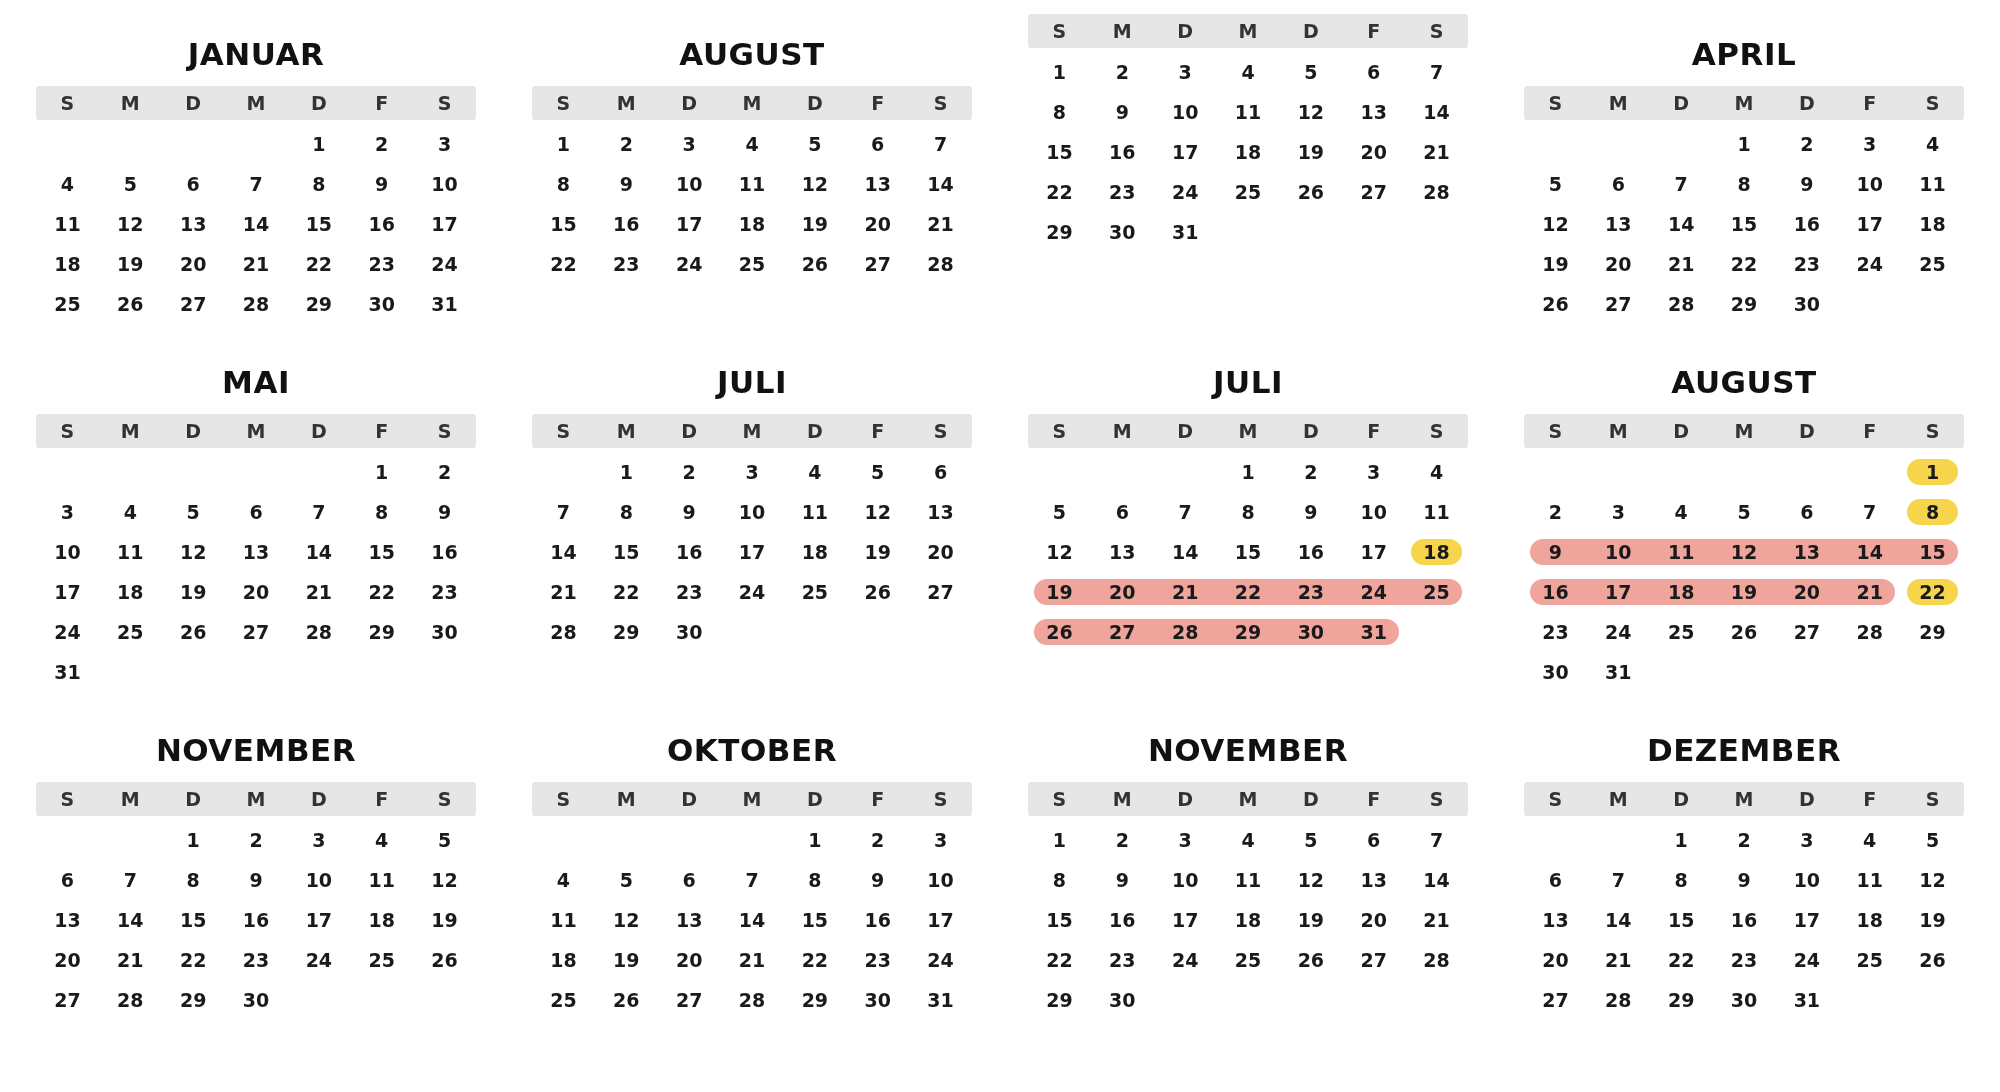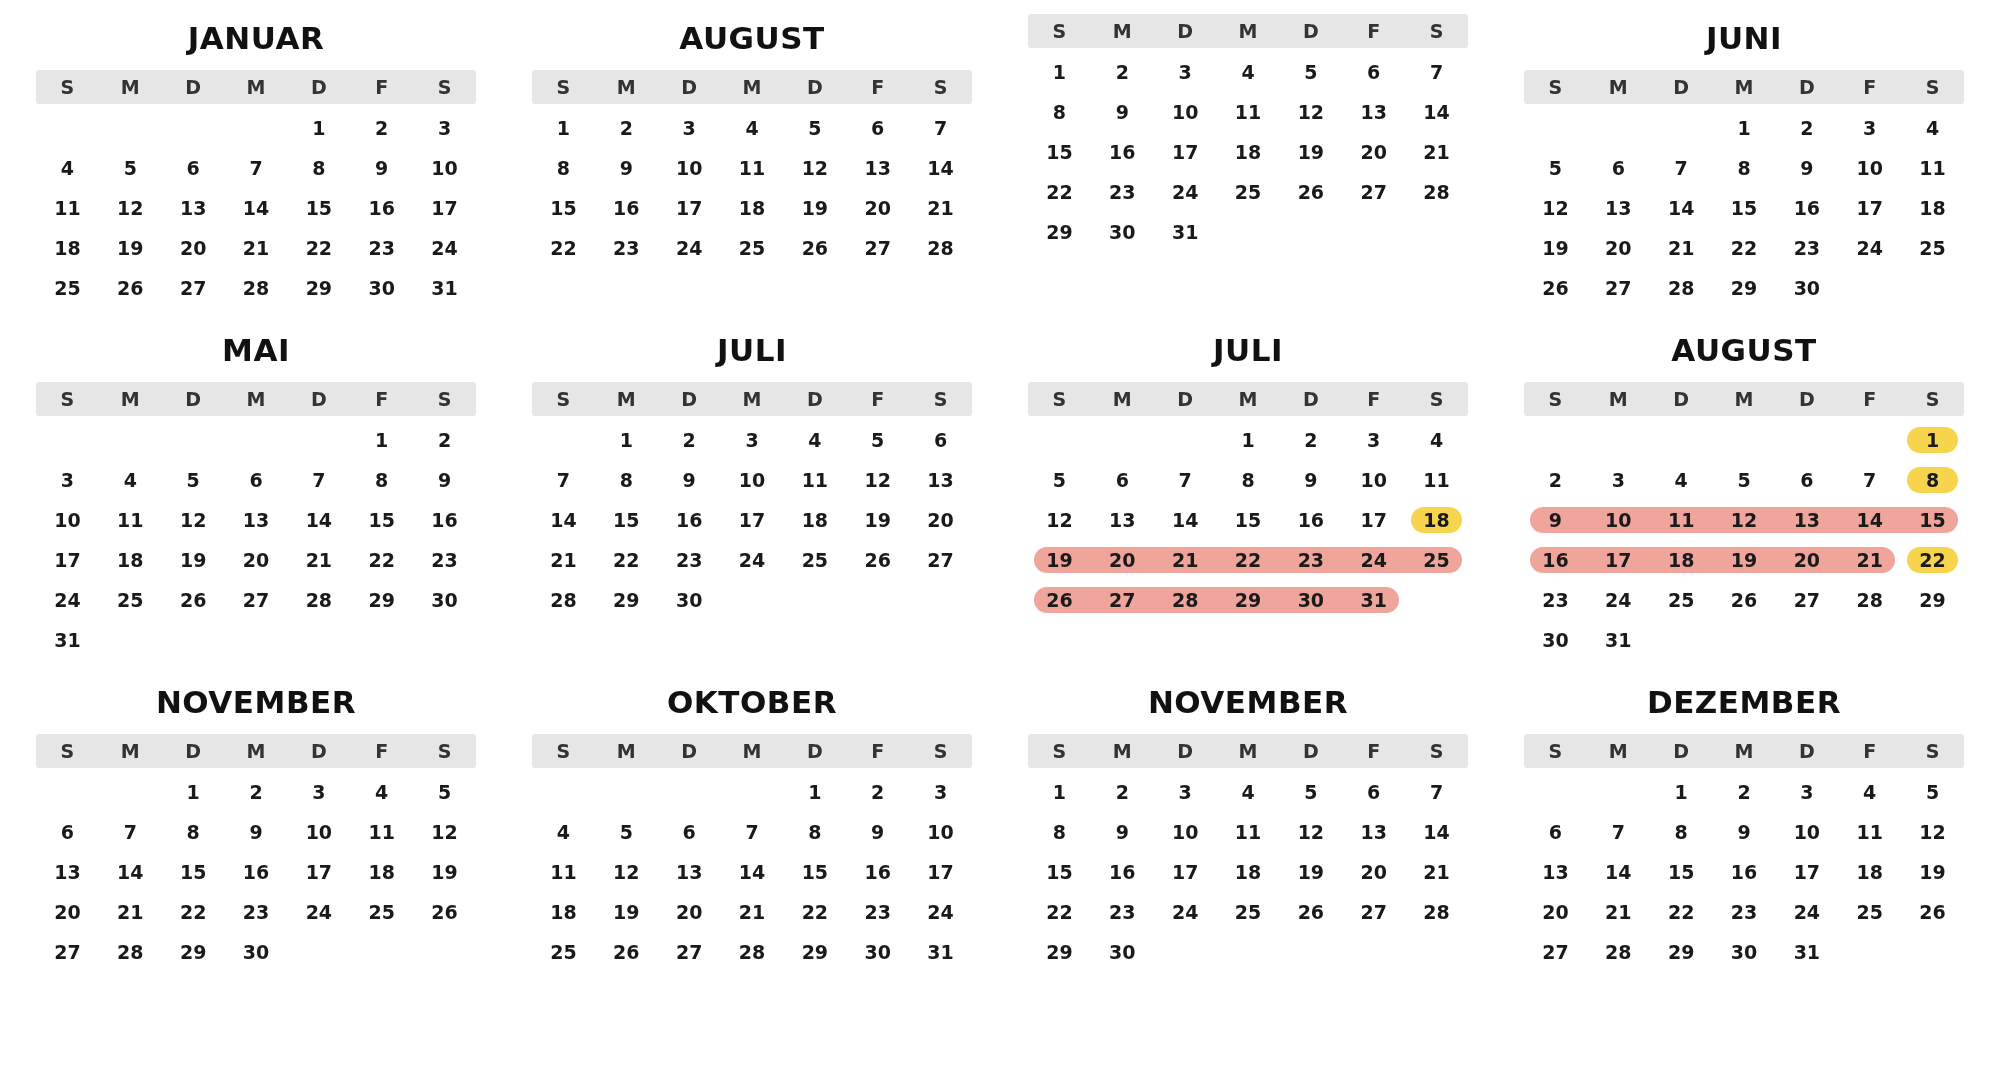--- a/index.html
+++ b/index.html
@@ -27,21 +27,21 @@
   .month {
     width: 440px;
     position: relative;
   }
   .month-title {
     text-align: center;
     font-size: 31px;
     font-weight: 700;
     letter-spacing: 0.5px;
     color: #111111;
-    margin: 6px 0 14px 0;
+    margin: 22px 0 14px 0;
     font-family: "DejaVu Sans", sans-serif;
   }
   .dow-row {
     display: grid;
     grid-template-columns: repeat(7, 1fr);
     background: #e6e6e6;
     border-radius: 3px;
     height: 34px;
     align-items: center;
   }
@@ -250,21 +250,21 @@
             <div class="day">30</div>
             <div class="day">31</div>
             <div class="day empty"></div>
             <div class="day empty"></div>
             <div class="day empty"></div>
             <div class="day empty"></div>
           </div>
         </div>
       </div>
       <div class="month">
-        <div class="month-title">JUNI</div>
+        <div class="month-title">APRIL</div>
         <div class="dow-row">
           <div class="dow">S</div>
           <div class="dow">M</div>
           <div class="dow">D</div>
           <div class="dow">M</div>
           <div class="dow">D</div>
           <div class="dow">F</div>
           <div class="dow">S</div>
         </div>
         <div class="weeks">

